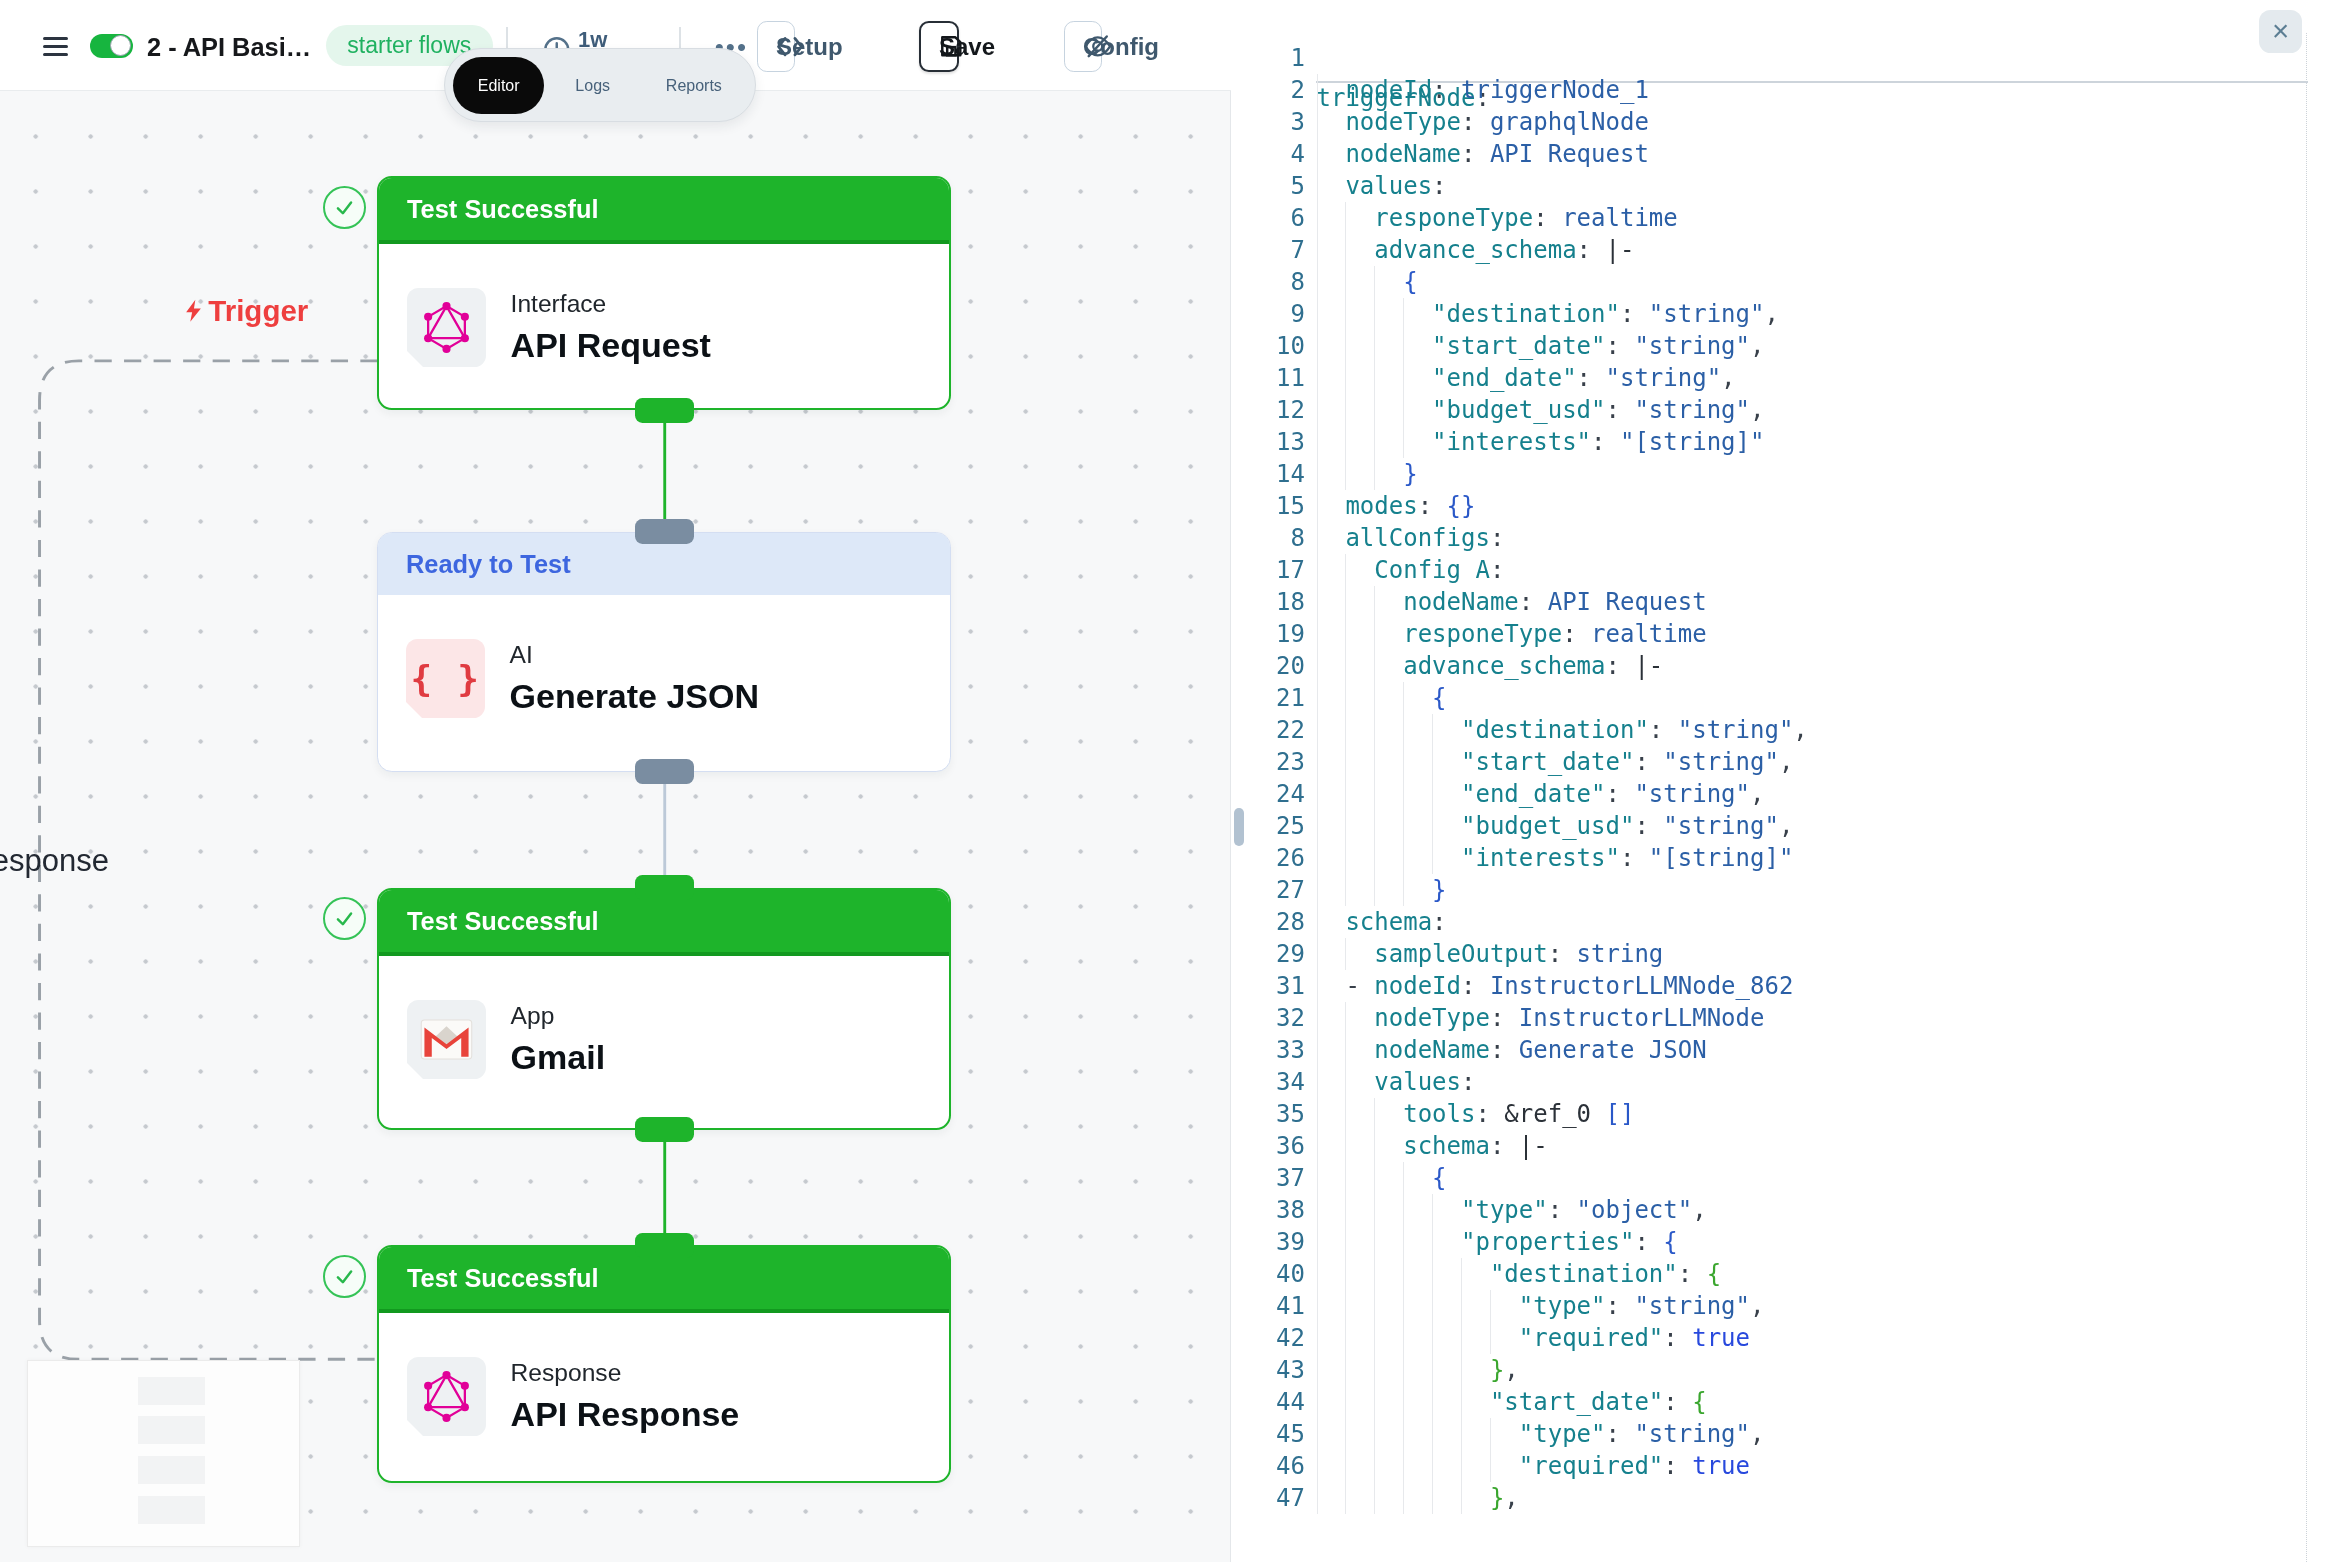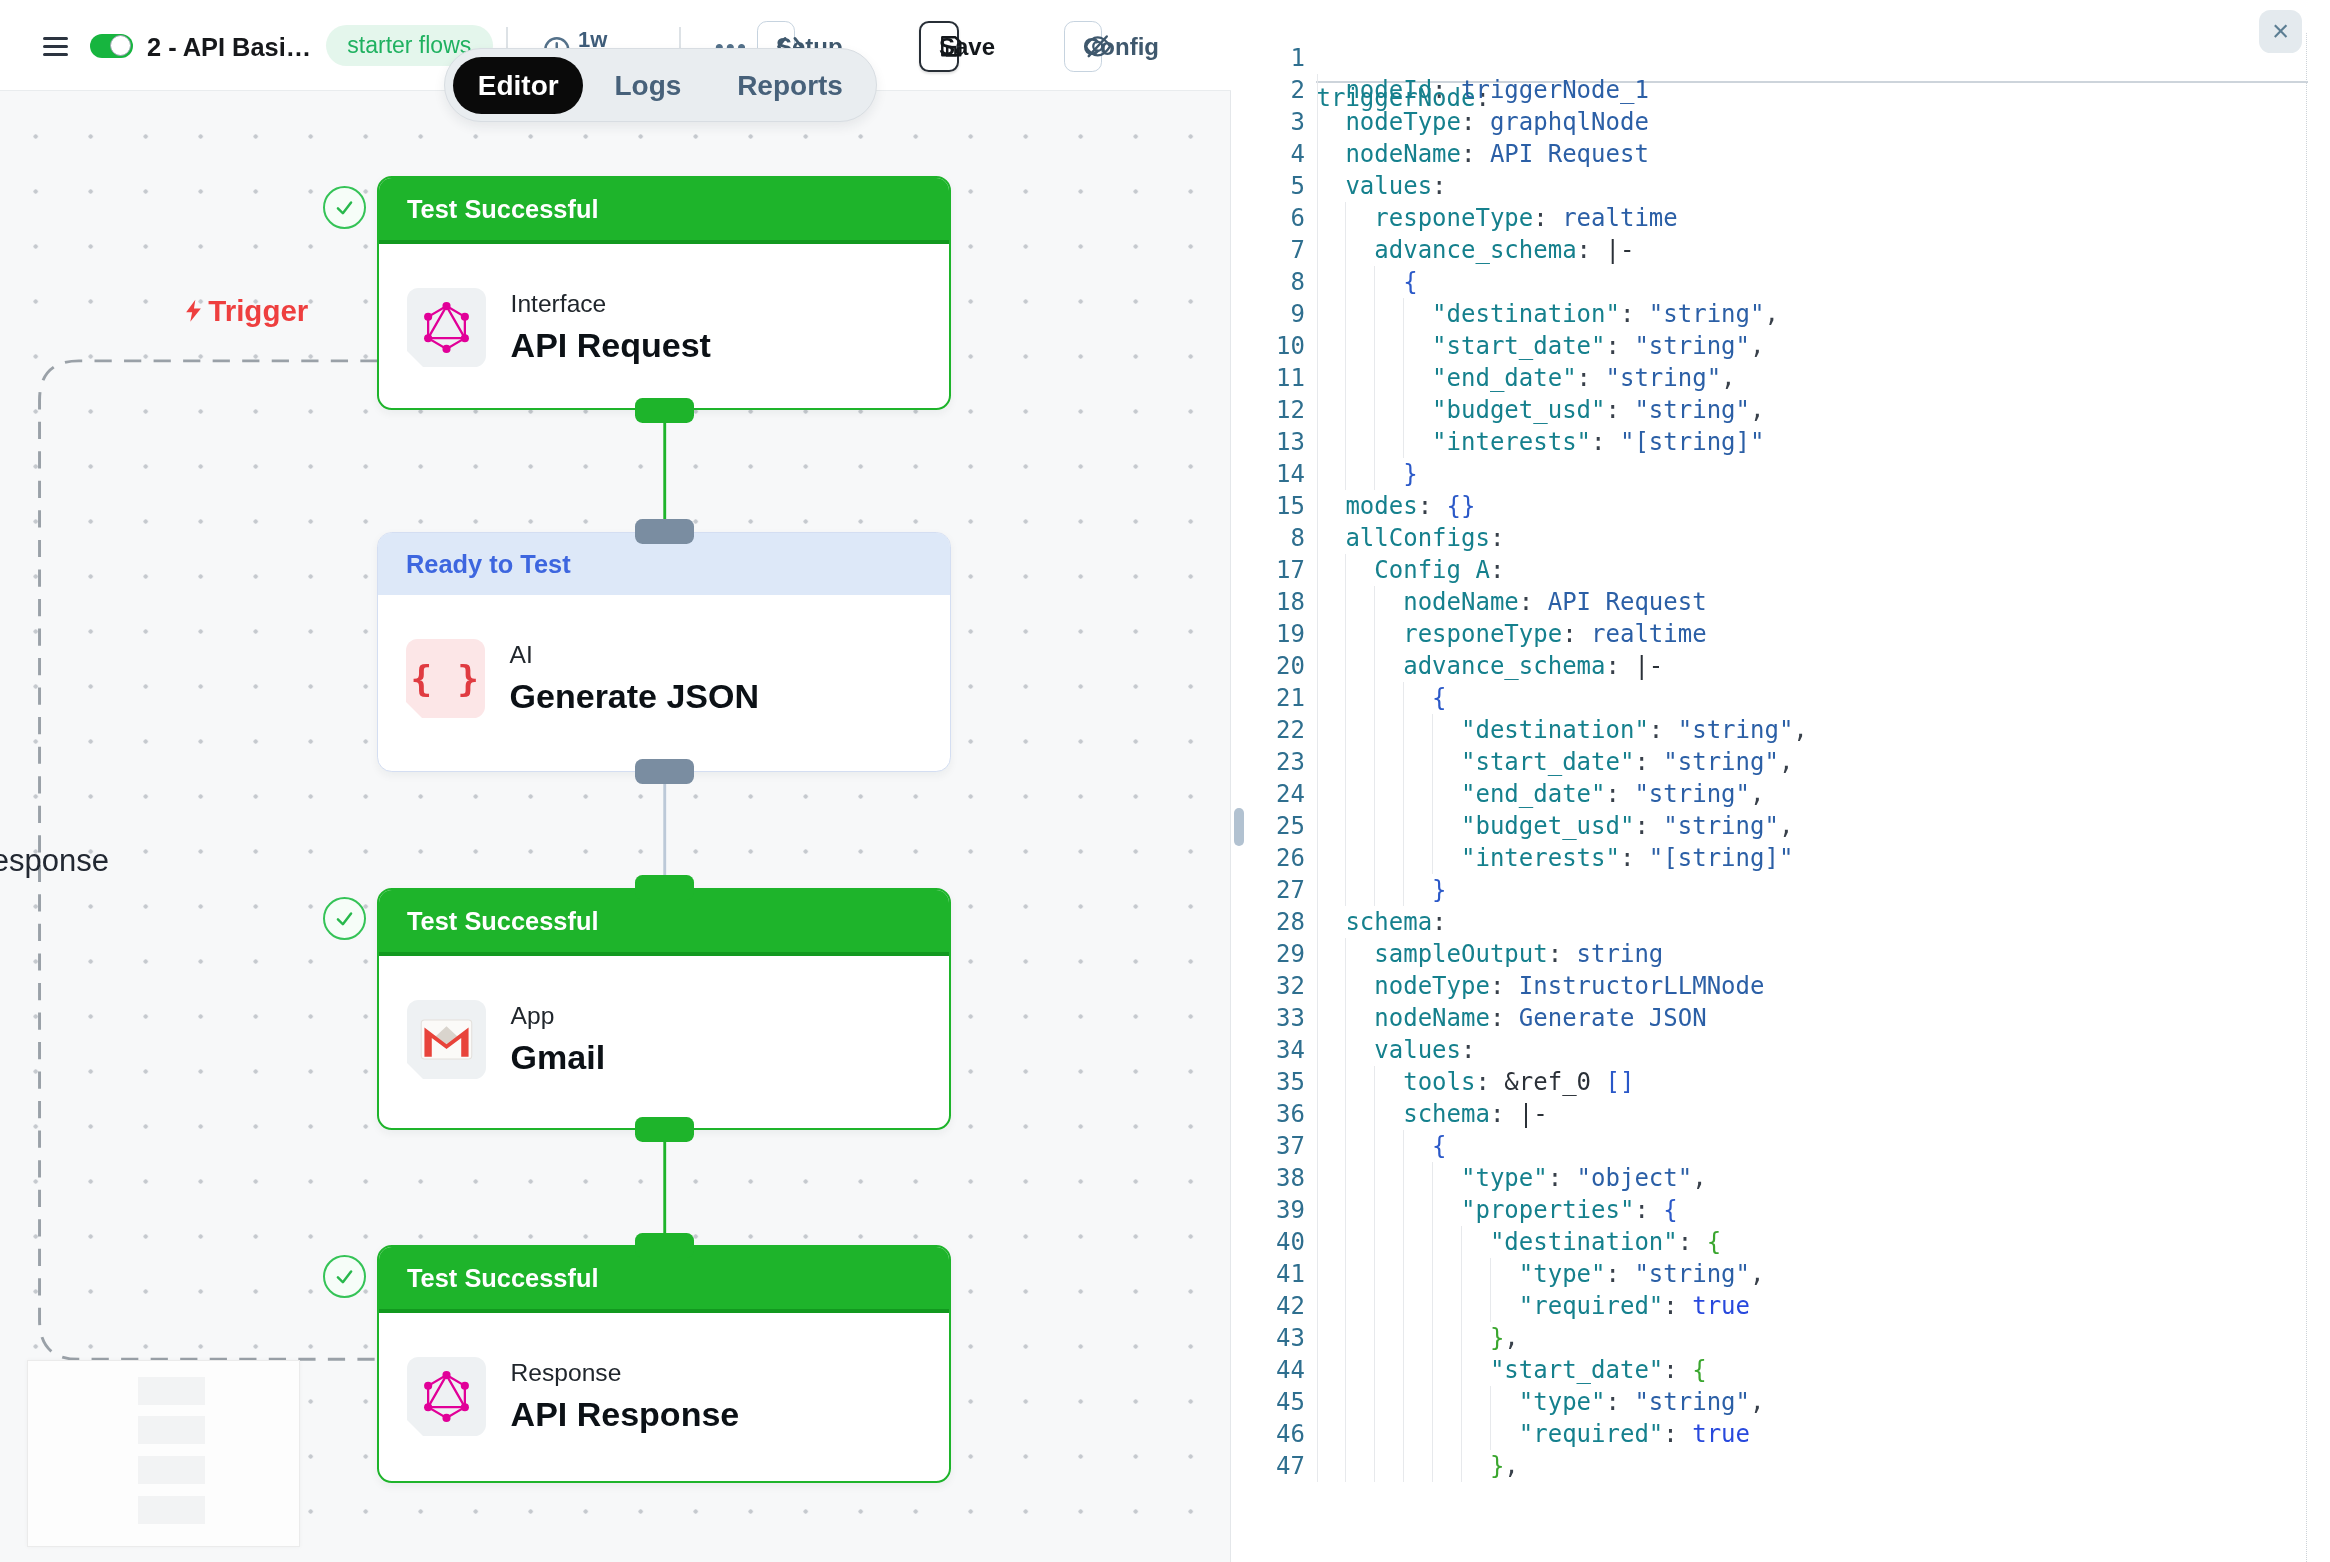--- a/index.html
+++ b/index.html
@@ -23,21 +23,21 @@
   .timeval{position:absolute;left:36px;top:1.6px;font-size:22px;font-weight:600;color:#3f5d7a;border-bottom:2.1px solid #3f5d7a;padding-bottom:1.6px;}
   .dots3{left:715px;top:29.5px;font-size:24.6px;letter-spacing:2.5px;color:#54718a;font-weight:700;}
   .btn{top:17px;height:51px;box-sizing:border-box;border:1.6px solid #c6d3df;border-radius:9.8px;background:#fff;display:flex;align-items:center;gap:9.8px;padding:0 18px;font-size:24px;font-weight:600;color:#3f586d;cursor:pointer;}
   .btn svg{flex:0 0 auto;}
   .btn.setup{left:757px;}
   .btn.save{left:919px;border:2.1px solid #272e36;color:#14181c;box-shadow:0 1.6px 2.5px rgba(0,0,0,0.12);}
   .btn.config{left:1064px;}
 
   
   .tabsbar{position:absolute;left:444px;top:48px;height:72px;background:#e9edf0;border:0.8px solid #d8dde2;border-radius:38px;display:flex;align-items:center;gap:6.6px;padding:0 8.2px;z-index:40;box-shadow:0 4.9px 11.5px rgba(30,40,50,0.08);}
-  .tab{padding:0 24.6px;height:57px;line-height:57px;border-radius:29.5px;font-size:28px;font-weight:700;color:#47617a;cursor:pointer;white-space:nowrap;}
+  .tab{padding:0 24.6px;height:57px;line-height:57px;border-radius:29.5px;font-size:16px;font-weight:400;color:#47617a;cursor:pointer;white-space:nowrap;}
   .tab.active{background:#0a0a0a;color:#fff;}
 
   
   .canvas{position:absolute;left:0;top:86px;width:1231px;height:1476px;background:#f7f8f9;border-right:1.6px solid #e4e7ea;box-sizing:border-box;
     background-image:radial-gradient(#c5c9ce 1.9px, rgba(0,0,0,0) 2.4px);background-size:55px 55px;background-position:8.2px 23px;}
   .paths{position:absolute;left:0;top:0;z-index:1;}
   .trigger{position:absolute;left:182px;top:208px;display:flex;align-items:center;gap:3.3px;color:#ee3f3f;font-size:29.5px;font-weight:600;z-index:2;}
   .cutlabel{position:absolute;left:-8.2px;top:757px;font-size:31px;color:#222832;z-index:2;}
   .minimap{position:absolute;left:27px;top:1274px;width:271px;height:185px;background:#fdfdfd;border:0.8px solid #ebebeb;box-shadow:0 0 4.9px rgba(0,0,0,0.04);z-index:3;}
   .minimap .mrow{position:absolute;left:110px;width:67px;height:28px;background:#f2f3f4;}
@@ -285,20 +285,21 @@
         <div class="cl"><div class="ln">20</div><div class="ct"><span class="guide" style="left: 0ch;"></span><span class="guide" style="left: 2ch;"></span><span class="guide" style="left: 4ch;"></span><span>      </span><span class="tk-k">advance_schema</span><span class="tk-p">: </span><span class="tk-d">|-</span></div></div>
         <div class="cl"><div class="ln">21</div><div class="ct"><span class="guide" style="left: 0ch;"></span><span class="guide" style="left: 2ch;"></span><span class="guide" style="left: 4ch;"></span><span class="guide" style="left: 6ch;"></span><span>        </span><span class="tk-b">{</span></div></div>
         <div class="cl"><div class="ln">22</div><div class="ct"><span class="guide" style="left: 0ch;"></span><span class="guide" style="left: 2ch;"></span><span class="guide" style="left: 4ch;"></span><span class="guide" style="left: 6ch;"></span><span class="guide" style="left: 8ch;"></span><span>          </span><span class="tk-k">"destination"</span><span class="tk-p">: </span><span class="tk-v">"string"</span><span class="tk-p">,</span></div></div>
         <div class="cl"><div class="ln">23</div><div class="ct"><span class="guide" style="left: 0ch;"></span><span class="guide" style="left: 2ch;"></span><span class="guide" style="left: 4ch;"></span><span class="guide" style="left: 6ch;"></span><span class="guide" style="left: 8ch;"></span><span>          </span><span class="tk-k">"start_date"</span><span class="tk-p">: </span><span class="tk-v">"string"</span><span class="tk-p">,</span></div></div>
         <div class="cl"><div class="ln">24</div><div class="ct"><span class="guide" style="left: 0ch;"></span><span class="guide" style="left: 2ch;"></span><span class="guide" style="left: 4ch;"></span><span class="guide" style="left: 6ch;"></span><span class="guide" style="left: 8ch;"></span><span>          </span><span class="tk-k">"end_date"</span><span class="tk-p">: </span><span class="tk-v">"string"</span><span class="tk-p">,</span></div></div>
         <div class="cl"><div class="ln">25</div><div class="ct"><span class="guide" style="left: 0ch;"></span><span class="guide" style="left: 2ch;"></span><span class="guide" style="left: 4ch;"></span><span class="guide" style="left: 6ch;"></span><span class="guide" style="left: 8ch;"></span><span>          </span><span class="tk-k">"budget_usd"</span><span class="tk-p">: </span><span class="tk-v">"string"</span><span class="tk-p">,</span></div></div>
         <div class="cl"><div class="ln">26</div><div class="ct"><span class="guide" style="left: 0ch;"></span><span class="guide" style="left: 2ch;"></span><span class="guide" style="left: 4ch;"></span><span class="guide" style="left: 6ch;"></span><span class="guide" style="left: 8ch;"></span><span>          </span><span class="tk-k">"interests"</span><span class="tk-p">: </span><span class="tk-v">"[string]"</span></div></div>
         <div class="cl"><div class="ln">27</div><div class="ct"><span class="guide" style="left: 0ch;"></span><span class="guide" style="left: 2ch;"></span><span class="guide" style="left: 4ch;"></span><span class="guide" style="left: 6ch;"></span><span>        </span><span class="tk-b">}</span></div></div>
         <div class="cl"><div class="ln">28</div><div class="ct"><span class="guide" style="left: 0ch;"></span><span>  </span><span class="tk-k">schema</span><span class="tk-p">:</span></div></div>
         <div class="cl"><div class="ln">29</div><div class="ct"><span class="guide" style="left: 0ch;"></span><span class="guide" style="left: 2ch;"></span><span>    </span><span class="tk-k">sampleOutput</span><span class="tk-p">: </span><span class="tk-v">string</span></div></div>
+        <div class="cl"><div class="ln">31</div><div class="ct"><span class="guide" style="left: 0ch;"></span><span>  </span><span class="tk-p">- </span><span class="tk-k">nodeId</span><span class="tk-p">: </span><span class="tk-v">InstructorLLMNode_862</span></div></div>
         <div class="cl"><div class="ln">32</div><div class="ct"><span class="guide" style="left: 0ch;"></span><span class="guide" style="left: 2ch;"></span><span>    </span><span class="tk-k">nodeType</span><span class="tk-p">: </span><span class="tk-v">InstructorLLMNode</span></div></div>
         <div class="cl"><div class="ln">33</div><div class="ct"><span class="guide" style="left: 0ch;"></span><span class="guide" style="left: 2ch;"></span><span>    </span><span class="tk-k">nodeName</span><span class="tk-p">: </span><span class="tk-v">Generate JSON</span></div></div>
         <div class="cl"><div class="ln">34</div><div class="ct"><span class="guide" style="left: 0ch;"></span><span class="guide" style="left: 2ch;"></span><span>    </span><span class="tk-k">values</span><span class="tk-p">:</span></div></div>
         <div class="cl"><div class="ln">35</div><div class="ct"><span class="guide" style="left: 0ch;"></span><span class="guide" style="left: 2ch;"></span><span class="guide" style="left: 4ch;"></span><span>      </span><span class="tk-k">tools</span><span class="tk-p">: </span><span class="tk-d">&amp;ref_0 </span><span class="tk-b">[]</span></div></div>
         <div class="cl"><div class="ln">36</div><div class="ct"><span class="guide" style="left: 0ch;"></span><span class="guide" style="left: 2ch;"></span><span class="guide" style="left: 4ch;"></span><span>      </span><span class="tk-k">schema</span><span class="tk-p">: </span><span class="tk-d">|-</span></div></div>
         <div class="cl"><div class="ln">37</div><div class="ct"><span class="guide" style="left: 0ch;"></span><span class="guide" style="left: 2ch;"></span><span class="guide" style="left: 4ch;"></span><span class="guide" style="left: 6ch;"></span><span>        </span><span class="tk-b">{</span></div></div>
         <div class="cl"><div class="ln">38</div><div class="ct"><span class="guide" style="left: 0ch;"></span><span class="guide" style="left: 2ch;"></span><span class="guide" style="left: 4ch;"></span><span class="guide" style="left: 6ch;"></span><span class="guide" style="left: 8ch;"></span><span>          </span><span class="tk-k">"type"</span><span class="tk-p">: </span><span class="tk-v">"object"</span><span class="tk-p">,</span></div></div>
         <div class="cl"><div class="ln">39</div><div class="ct"><span class="guide" style="left: 0ch;"></span><span class="guide" style="left: 2ch;"></span><span class="guide" style="left: 4ch;"></span><span class="guide" style="left: 6ch;"></span><span class="guide" style="left: 8ch;"></span><span>          </span><span class="tk-k">"properties"</span><span class="tk-p">: </span><span class="tk-b">{</span></div></div>
         <div class="cl"><div class="ln">40</div><div class="ct"><span class="guide" style="left: 0ch;"></span><span class="guide" style="left: 2ch;"></span><span class="guide" style="left: 4ch;"></span><span class="guide" style="left: 6ch;"></span><span class="guide" style="left: 8ch;"></span><span class="guide" style="left: 10ch;"></span><span>            </span><span class="tk-k">"destination"</span><span class="tk-p">: </span><span class="tk-g">{</span></div></div>
         <div class="cl"><div class="ln">41</div><div class="ct"><span class="guide" style="left: 0ch;"></span><span class="guide" style="left: 2ch;"></span><span class="guide" style="left: 4ch;"></span><span class="guide" style="left: 6ch;"></span><span class="guide" style="left: 8ch;"></span><span class="guide" style="left: 10ch;"></span><span class="guide" style="left: 12ch;"></span><span>              </span><span class="tk-k">"type"</span><span class="tk-p">: </span><span class="tk-v">"string"</span><span class="tk-p">,</span></div></div>

